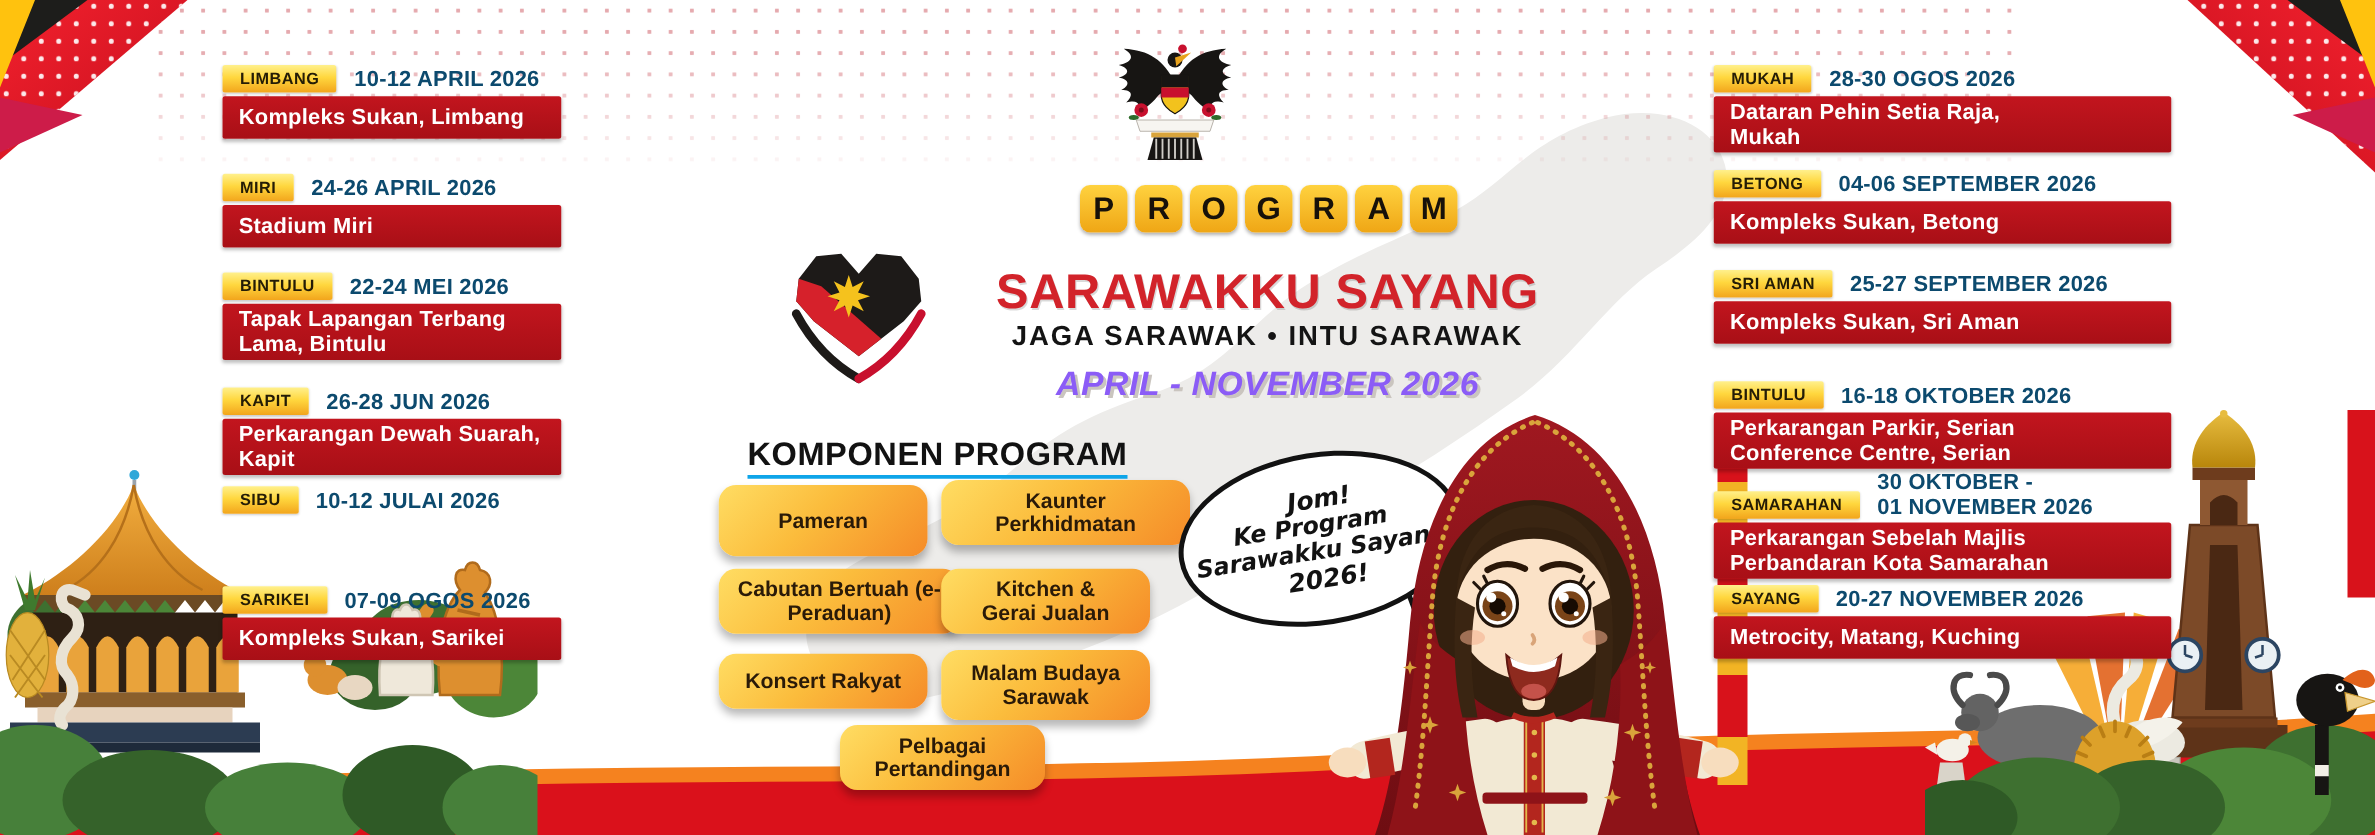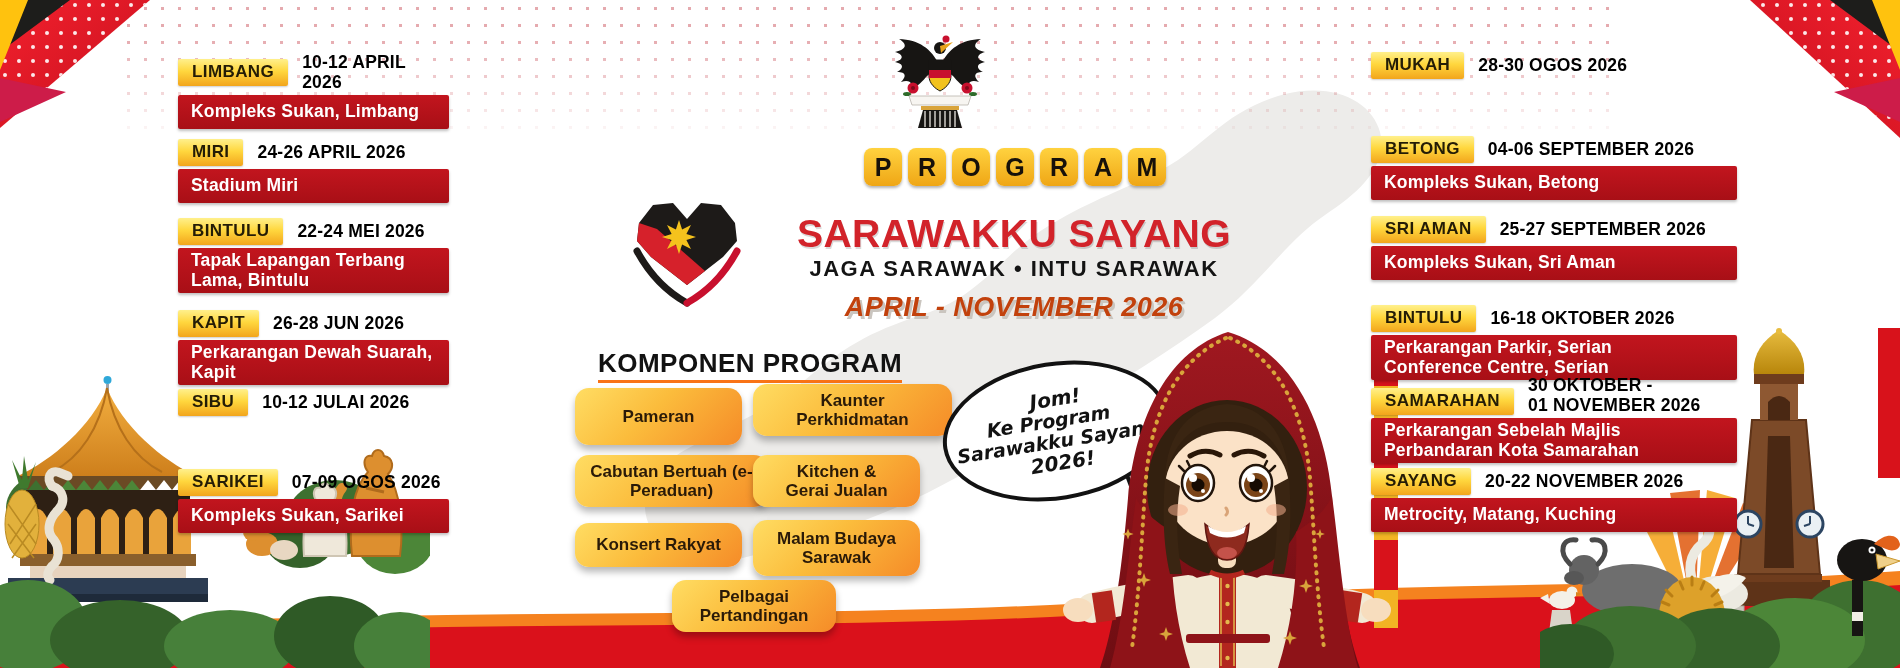--- a/index.html
+++ b/index.html
@@ -28,37 +28,37 @@
   .program-tiles{left:864px;top:148px;width:306px;display:flex;gap:6px;}
   .ptile{width:38px;height:38px;border-radius:8px;display:flex;align-items:center;justify-content:center;
     background:linear-gradient(180deg,#FFD23F,#EFA615);box-shadow:0 2px 3px rgba(0,0,0,.3);
     font-size:25px;font-weight:900;color:#17110a;}
   .logo-box{left:627px;top:193px;width:120px;height:130px;}
   .main-title{left:763px;top:212px;width:502px;text-align:center;font-size:39px;font-weight:900;
     letter-spacing:.5px;color:#D2232A;text-shadow:1px 2px 0 rgba(0,0,0,.15);}
   .sub-title{left:763px;top:256px;width:502px;text-align:center;font-size:22px;font-weight:800;
     letter-spacing:1.5px;color:#141414;}
   .date-range{left:763px;top:292px;width:502px;text-align:center;font-size:27px;font-weight:900;
-    font-style:italic;color:#c2410c;letter-spacing:.5px;text-shadow:2.5px 2.5px 0 #cac5bf;}
+    font-style:italic;color:#8b5cf6;letter-spacing:.5px;text-shadow:2.5px 2.5px 0 #cac5bf;}
   .komponen-h{left:580px;top:348px;width:340px;text-align:center;font-size:26px;font-weight:900;
     color:#121212;letter-spacing:.5px;}
-  .komponen-h span{border-bottom:3px solid #f97316;padding-bottom:2px;}
+  .komponen-h span{border-bottom:3px solid #0ea5e9;padding-bottom:2px;}
   .btn{z-index:20;border-radius:14px;display:flex;align-items:center;justify-content:center;text-align:center;
     background:linear-gradient(135deg,#FFDD63 0%,#FBBC3C 45%,#F58B28 100%);
     box-shadow:0 5px 7px rgba(0,0,0,.28);font-size:17px;font-weight:800;color:#2a1a08;
     line-height:1.12;padding:4px 10px;white-space:pre-line;}
 
   
   .event{z-index:30;}
   .tagline{display:flex;align-items:center;gap:14px;margin-bottom:3px;}
   .event.stack .tagline{align-items:flex-end;}
   .tag{display:inline-block;background:linear-gradient(180deg,#FFF08C 0%,#FFD73E 45%,#F2A51C 100%);
-    padding:3px 14px 4px;border-radius:2px;font-size:17px;font-weight:800;color:#241c06;
+    padding:3px 14px 4px;border-radius:2px;font-size:13px;font-weight:800;color:#241c06;
     letter-spacing:.4px;box-shadow:0 1px 2px rgba(0,0,0,.2);white-space:nowrap;}
-  .date{font-size:17.5px;font-weight:800;color:#000000;letter-spacing:.2px;white-space:pre-line;line-height:1.15;}
+  .date{font-size:17.5px;font-weight:800;color:#0c4a6e;letter-spacing:.2px;white-space:pre-line;line-height:1.15;}
   .venue{width:100%;min-height:34px;display:flex;flex-direction:column;justify-content:center;
     background:linear-gradient(180deg,#C2151E,#A80F16);border-radius:2px;padding:3px 13px;
     font-size:17.5px;font-weight:800;color:#fff;line-height:1.12;letter-spacing:.2px;
     box-shadow:0 2px 3px rgba(0,0,0,.25);white-space:pre-line;}
 
   
   .bubble-tail{z-index:24;}
   .bubble{z-index:24;left:942px;top:362px;width:228px;height:138px;background:#fff;
     border:4.5px solid #121212;border-radius:50%;transform:rotate(-9deg);
     display:flex;flex-direction:column;align-items:center;justify-content:center;
@@ -357,20 +357,22 @@
         <span class="date">07-09 OGOS 2026</span>
       </div>
     <div class="venue">Kompleks Sukan, Sarikei</div>
   </div>
 
   <div class="abs event" style="left:1371px;top:52px;width:366px">
     <div class="tagline">
         <span class="tag">MUKAH</span>
         <span class="date">28-30 OGOS 2026</span>
       </div>
+    <div class="venue">Dataran Pehin Setia Raja,
+Mukah</div>
   </div>
   <div class="abs event" style="left:1371px;top:136px;width:366px">
     <div class="tagline">
         <span class="tag">BETONG</span>
         <span class="date">04-06 SEPTEMBER 2026</span>
       </div>
     <div class="venue">Kompleks Sukan, Betong</div>
   </div>
   <div class="abs event" style="left:1371px;top:216px;width:366px">
     <div class="tagline">
@@ -392,21 +394,21 @@
         <span class="tag">SAMARAHAN</span>
         <span class="date">30 OKTOBER -
 01 NOVEMBER 2026</span>
       </div>
     <div class="venue">Perkarangan Sebelah Majlis
 Perbandaran Kota Samarahan</div>
   </div>
   <div class="abs event" style="left:1371px;top:468px;width:366px">
     <div class="tagline">
         <span class="tag">SAYANG</span>
-        <span class="date">20-22 NOVEMBER 2026</span>
+        <span class="date">20-27 NOVEMBER 2026</span>
       </div>
     <div class="venue">Metrocity, Matang, Kuching</div>
   </div>
 
   <svg class="abs bubble-tail" style="left:1108px;top:440px" width="90" height="70" viewBox="0 0 90 70">
     <path d="M10,6 C46,22 70,40 82,58 L30,64 C22,44 14,24 10,6 Z" fill="#ffffff" stroke="#121212" stroke-width="4" stroke-linejoin="round"></path>
   </svg>
   <div class="abs bubble">
     <div class="b1">Jom!</div>
     <div class="b2">Ke Program</div>

